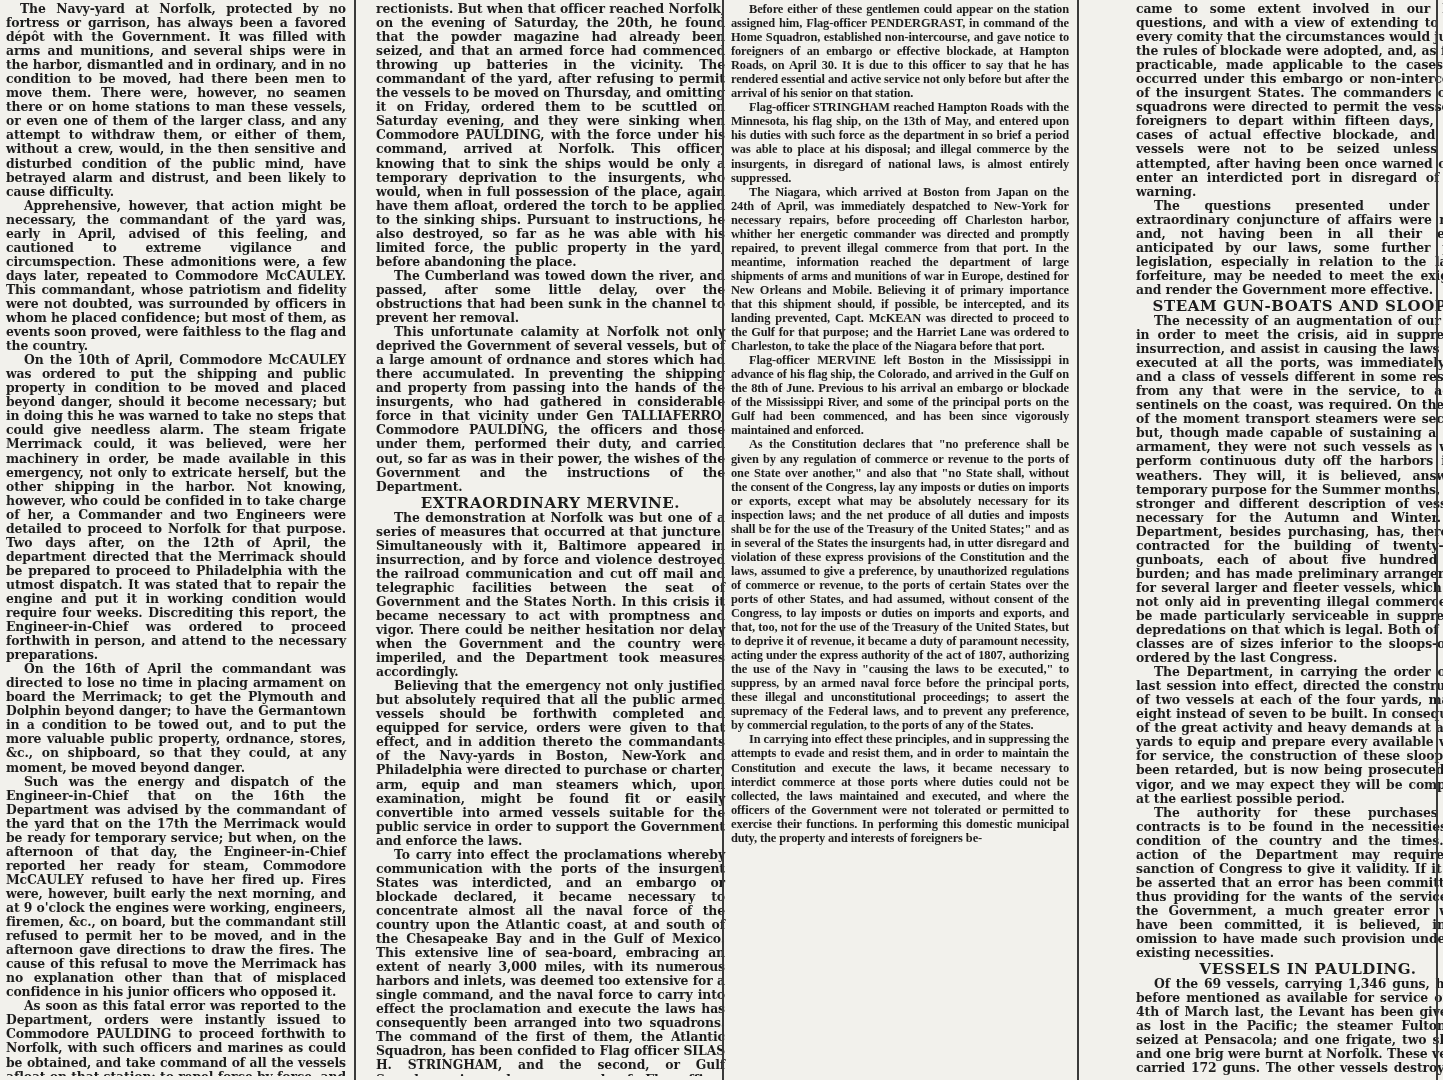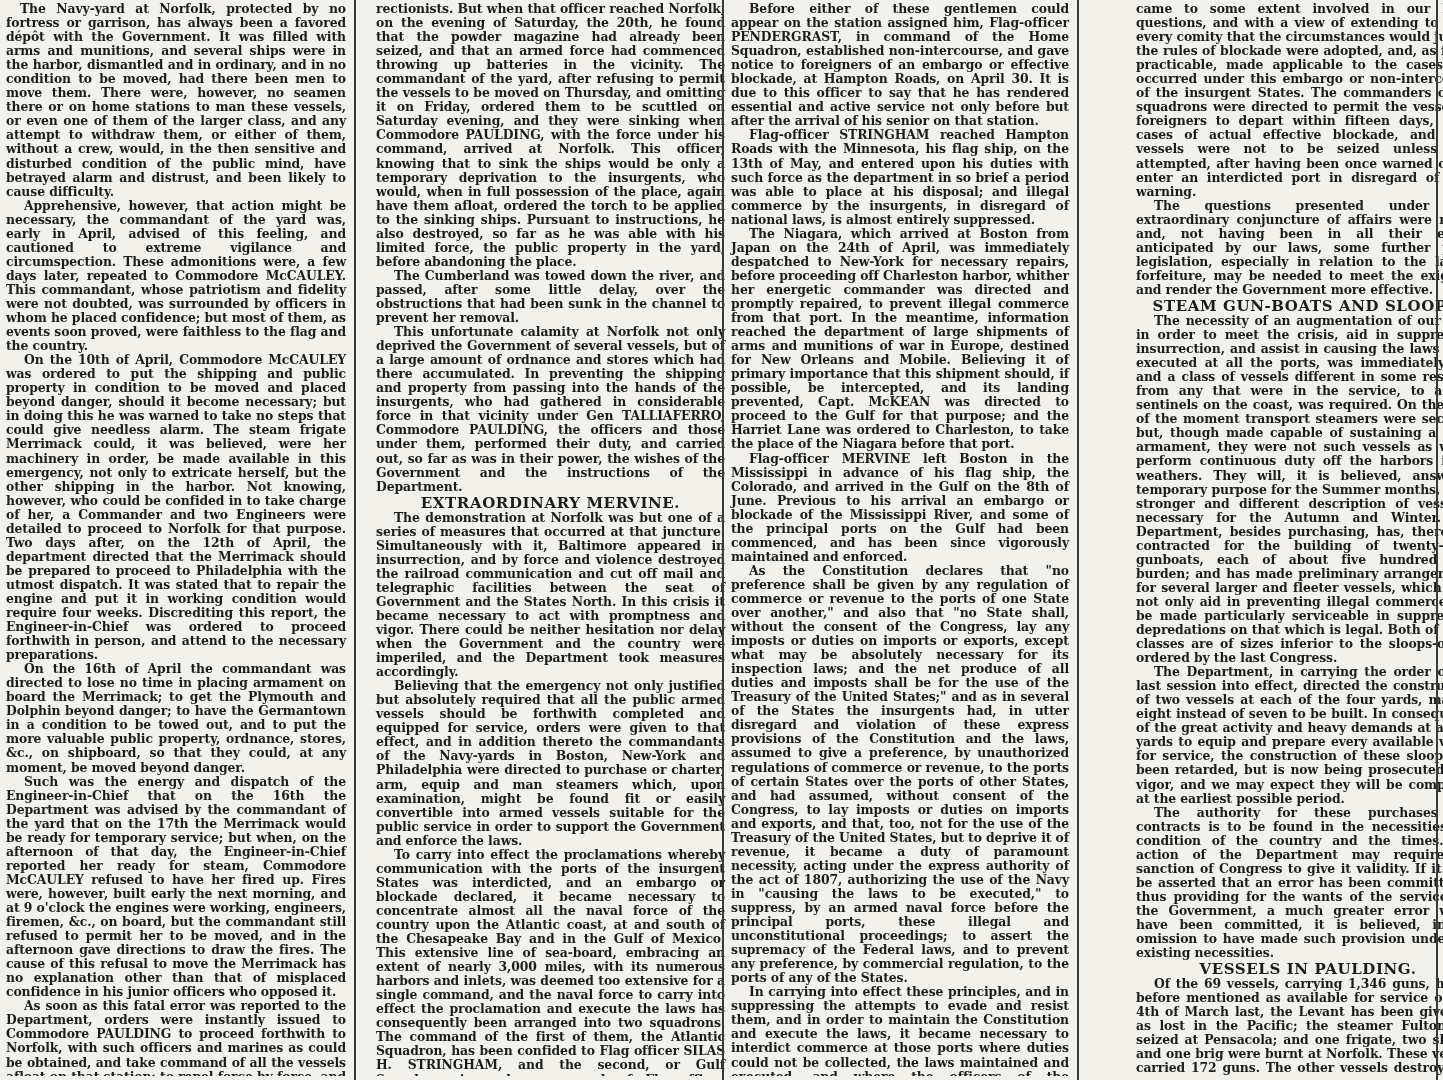--- a/index.html
+++ b/index.html
@@ -27,21 +27,21 @@
   .col h3 {
     margin: 2px 0 1px 0; text-align: center;
     font-size: 15px; font-weight: 700; letter-spacing: 0.6px;
     line-height: 14px;
   }
   .rule {
     position: absolute; top: 0; width: 2px; height: 1080px; background: #3a3a3a;
   }
   #c1 { left: 2px; width: 348px; }
   #c2 { left: 372px; width: 357px; }
-  #c3 { left: 727px; width: 346px; }
+  #c3 { left: 727px; width: 346px; font-family: Liberation Serif, serif; }
   #c4 { left: 1132px; width: 352px; }
   #r1 { left: 354px; }
   #r2 { left: 722px; }
   #r3 { left: 1077px; }
   #r4 { left: 1436px; }
 </style>
 </head>
 <body>
 
 <div class="page">

